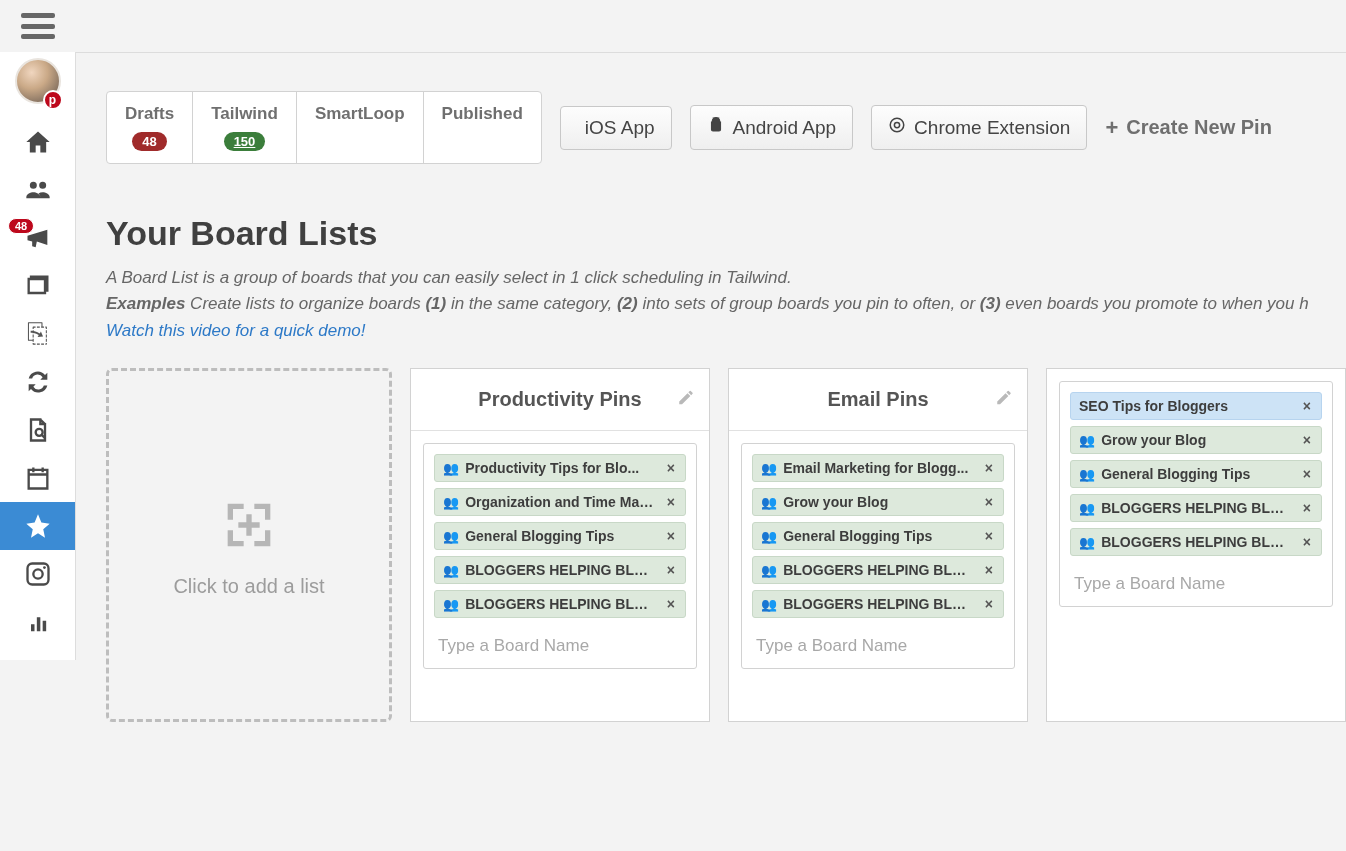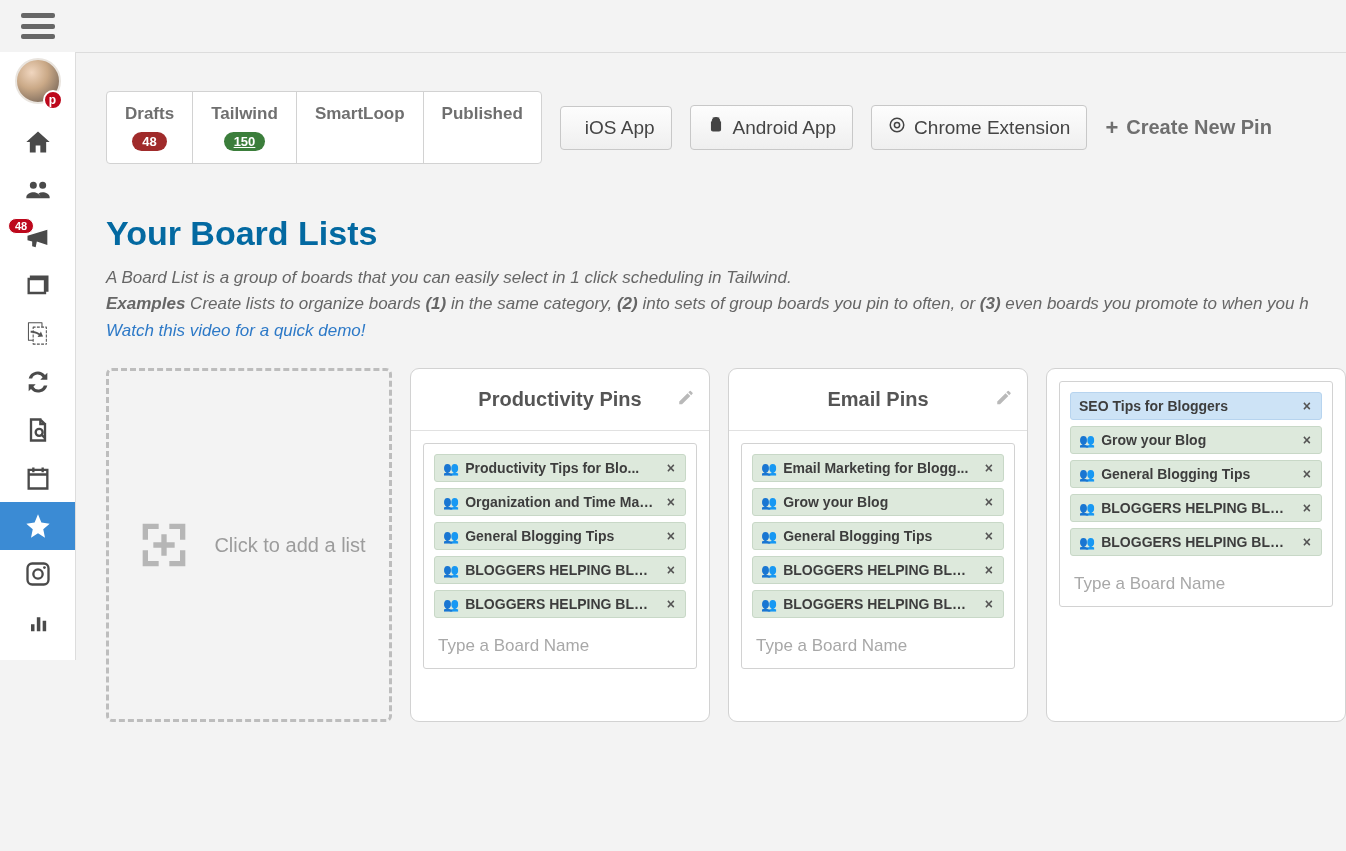--- a/index.html
+++ b/index.html
@@ -97,47 +97,47 @@
   .btn .icon { font-size:18px; }
   .create-pin {
     font-size:20px; font-weight:700; color:#6f6f6f;
     display:flex; align-items:center; gap:8px; cursor:pointer;
     white-space: nowrap;
   }
   .create-pin .plus { font-size:22px; font-weight:900; }
 
   
   .page-title {
-    font-size:34px; font-weight:700; color:#0369a1;
+    font-size:34px; font-weight:700; color:#404040;
     padding: 50px 0 0 30px;
   }
   .desc {
     padding: 12px 20px 0 30px;
     font-size:17px; font-style:italic; color:#666; line-height:1.55;
   }
   .desc .bold { font-weight:700; font-style:italic; }
   .desc .link { color:#2d79c7; cursor:pointer;font-style:italic; }
 
   
   .cards-row {
     display:flex; gap:18px; padding: 24px 0 0 30px;
     align-items: stretch;
   }
   .add-card {
     width: 298px; min-height: 354px;
     border: 3px dashed #bdbdbd; border-radius:6px;
-    display:flex; flex-direction:row; align-items:center;
+    display:flex; flex-direction:column; align-items:center;
     justify-content:center; gap:18px; cursor:pointer;
     color:#9c9c9c; font-size:20px;
   }
   .add-card svg { fill:#b6b6b6; }
 
   .card {
     width:300px; min-width:300px;
-    border:1px solid #d2d2d2; border-radius:9px; background:#fff;
+    border:1px solid #d2d2d2; border-radius:0; background:#fff;
     display:flex; flex-direction:column;
   }
   .card-head {
     display:flex; align-items:center; justify-content:center;
     position:relative; height:62px; border-bottom:1px solid #e1e1e1;
     font-size:20px; font-weight:700; color:#555;
   }
   .card-head .edit {
     position:absolute; right:14px; top:50%; transform:translateY(-50%);
     color:#b9b9b9; cursor:pointer;

